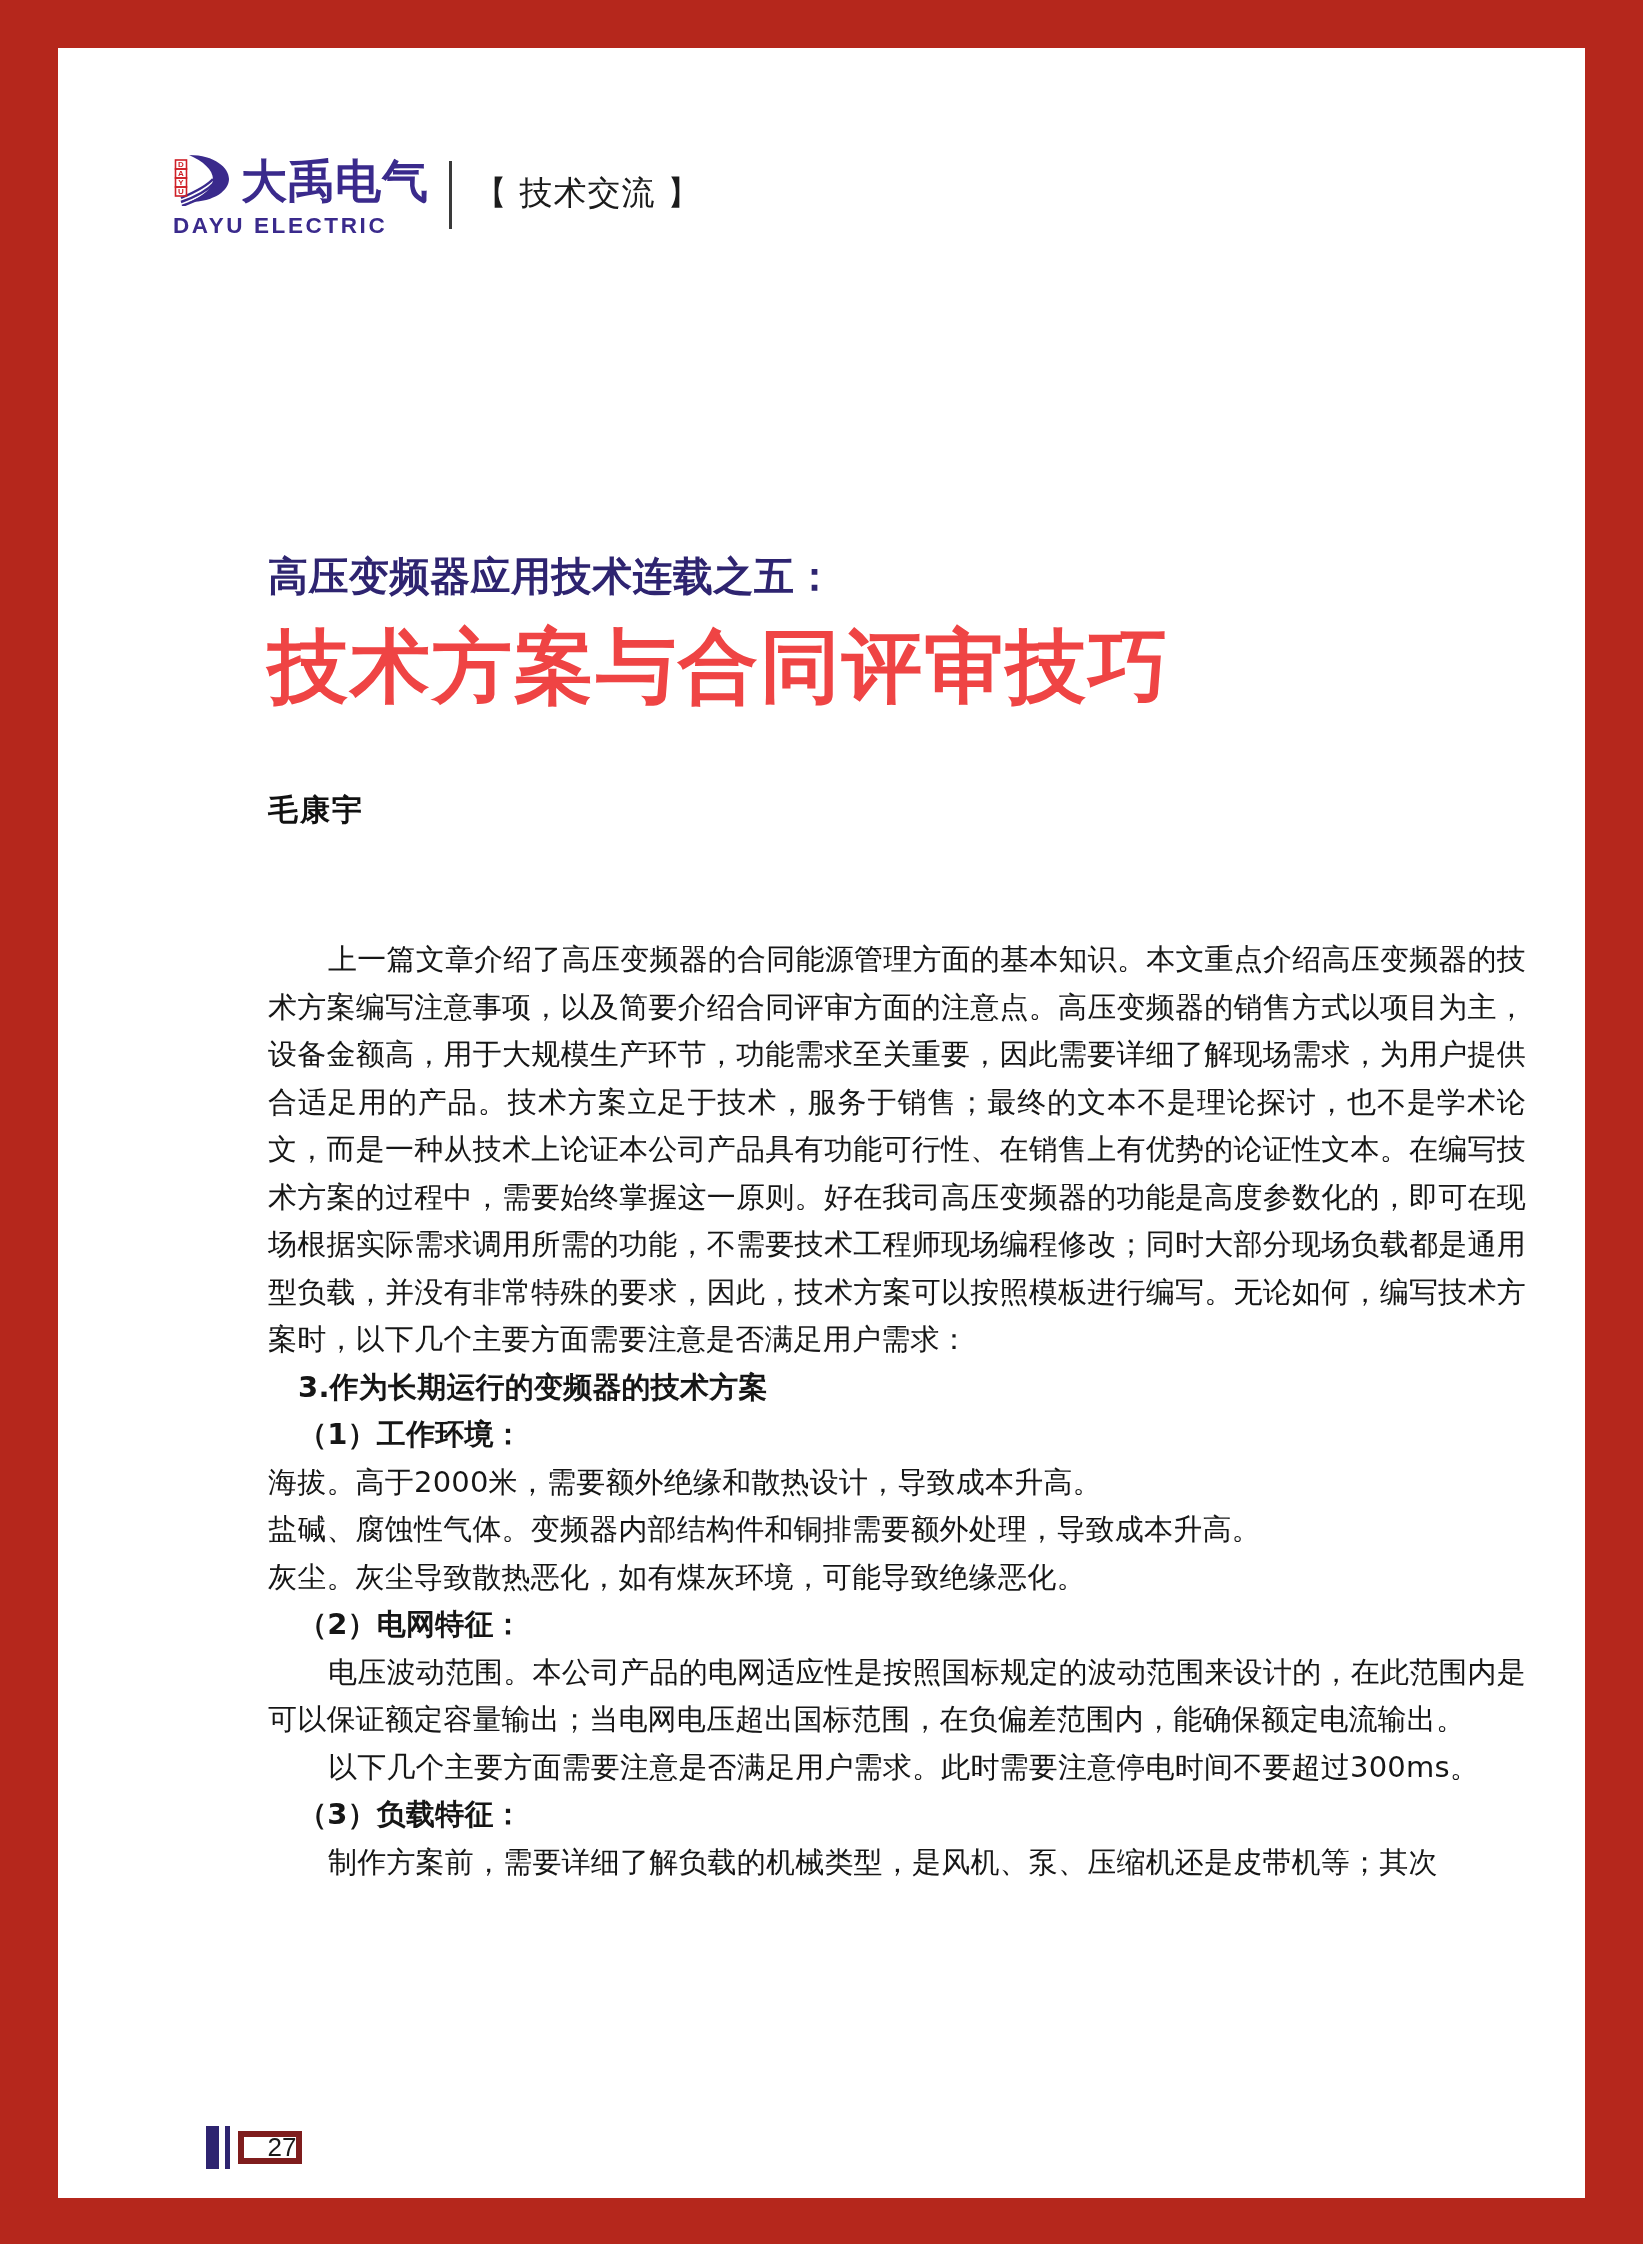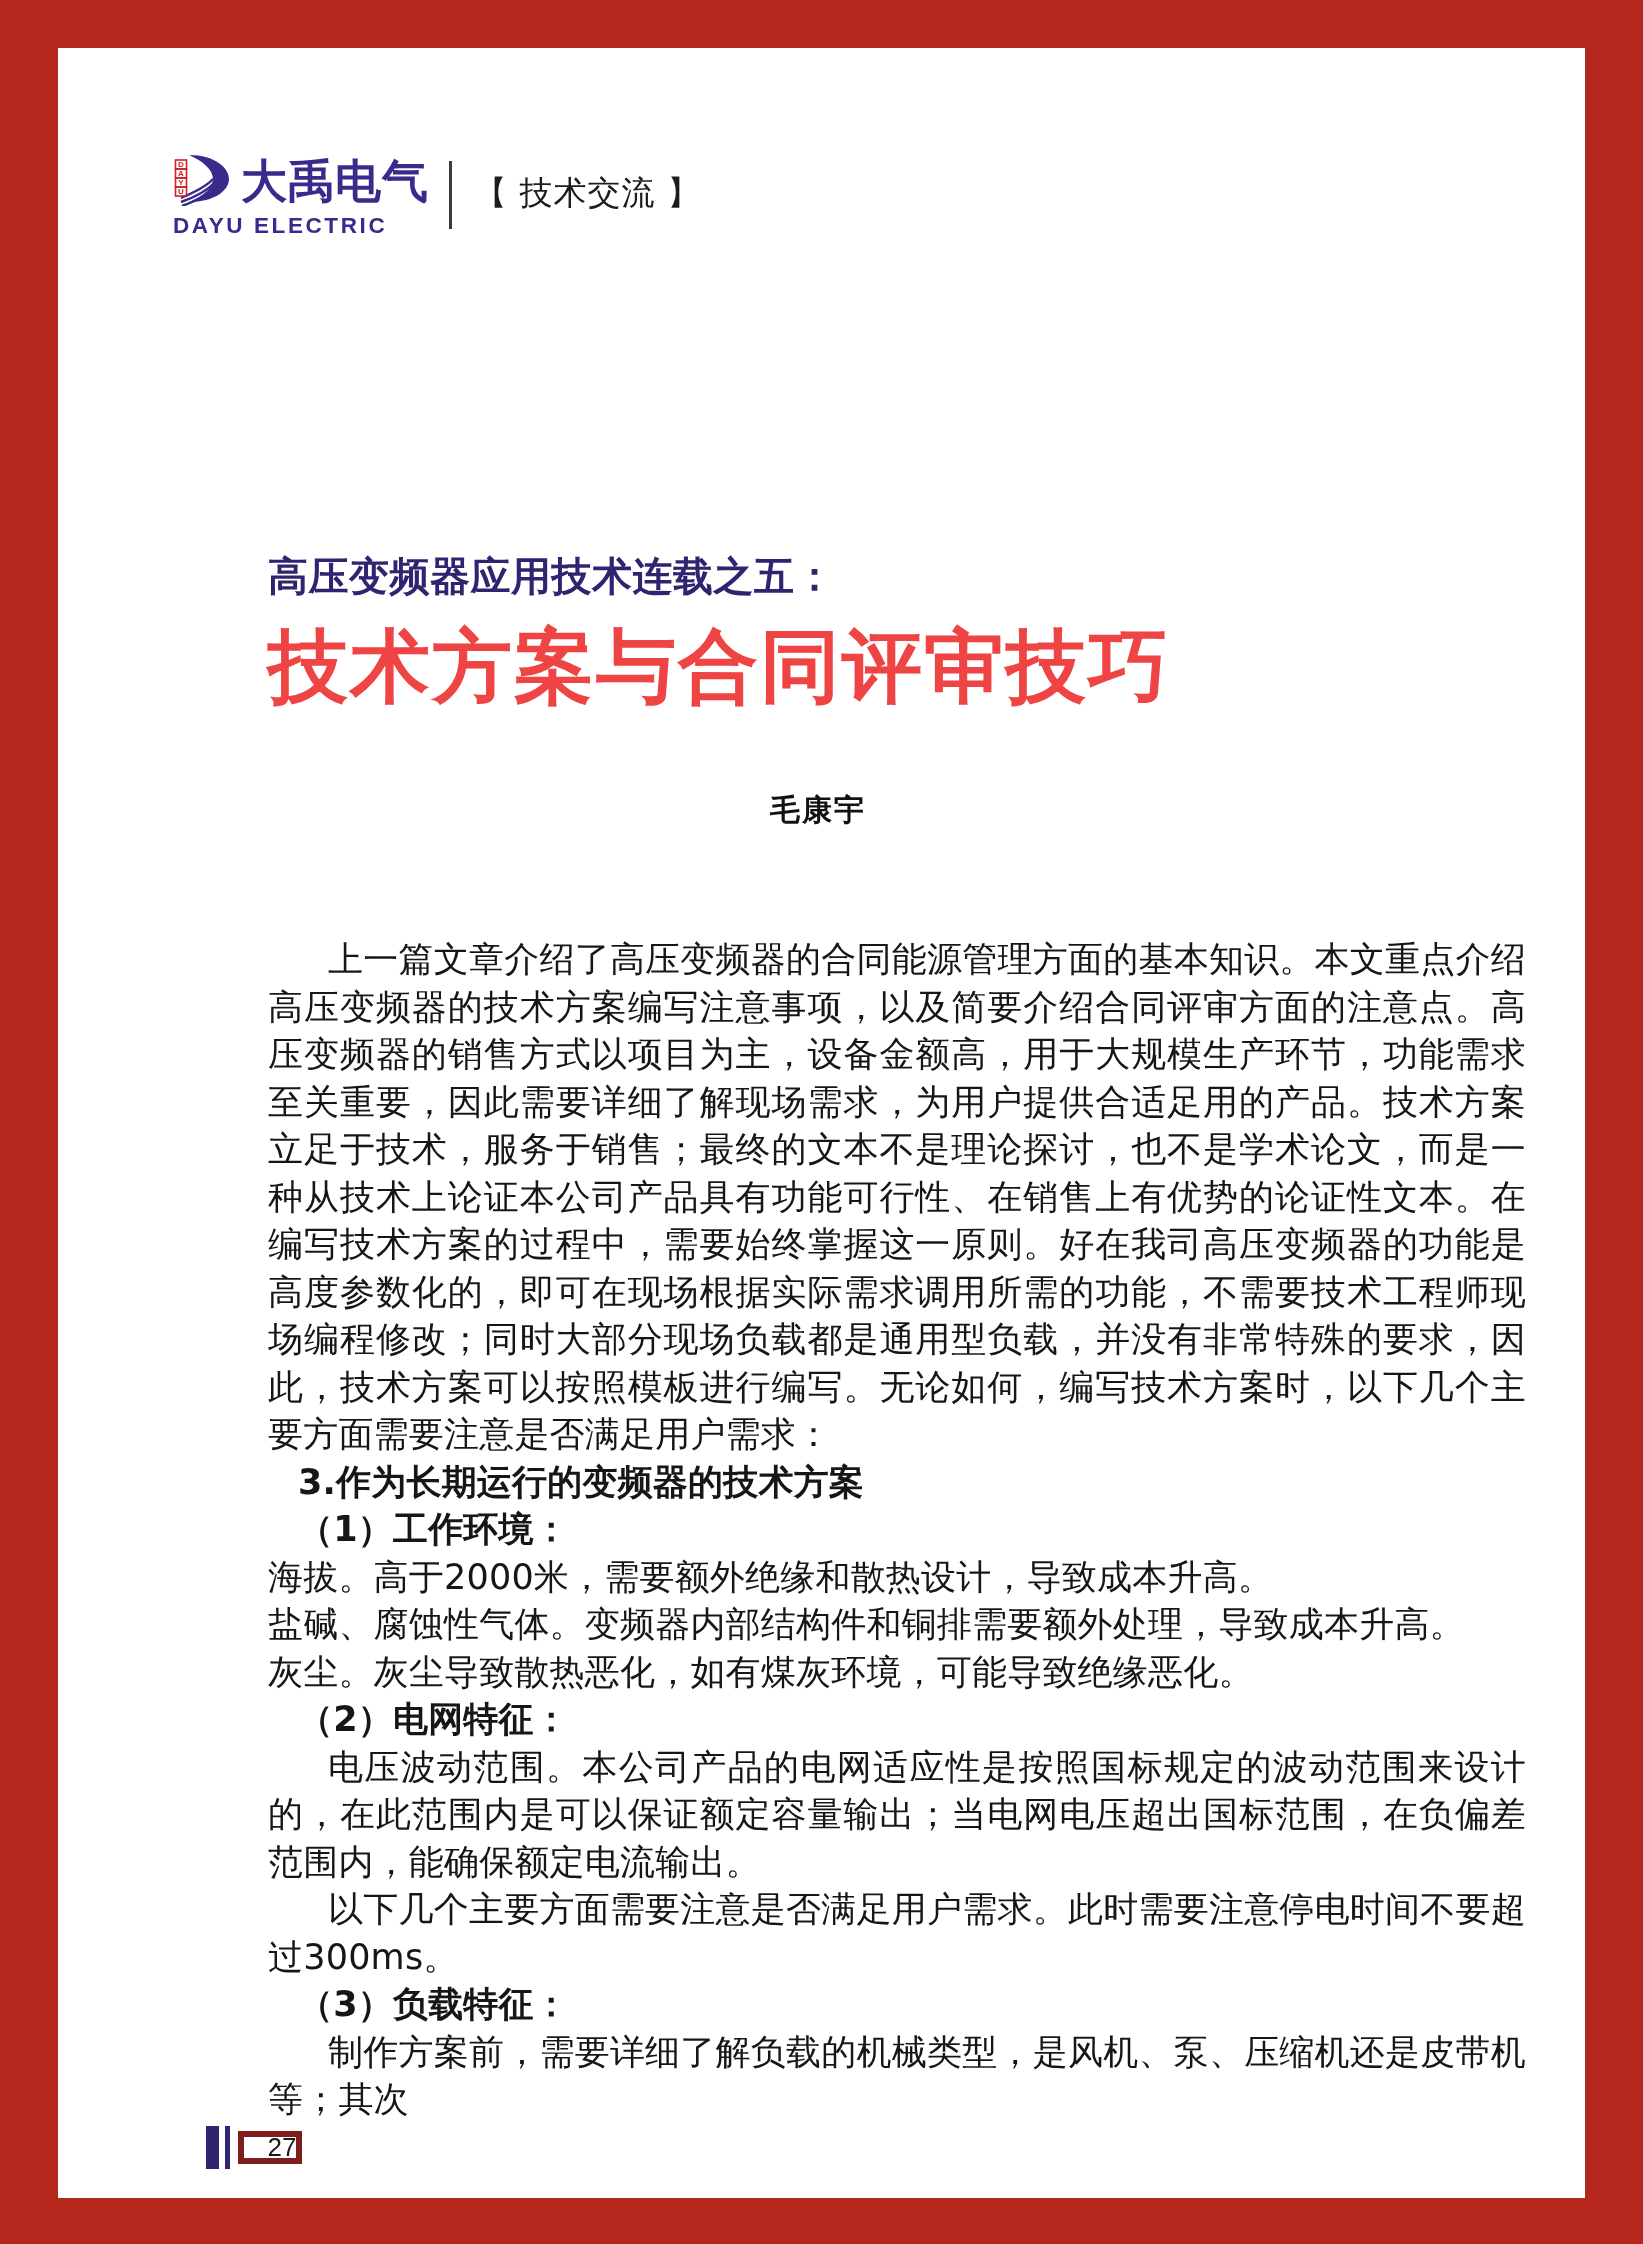--- a/index.html
+++ b/index.html
@@ -120,36 +120,36 @@
     letter-spacing: 2px;
     line-height: 106px;
     margin-top: 10px;
     white-space: nowrap;
   }
   #article-author {
     font-family: "DejaVu Sans", "Liberation Sans", sans-serif;
     font-size: 30px;
     font-weight: 700;
     color: #111111;
-    text-align: center;
+    text-align: left;
     letter-spacing: 2px;
     margin-top: 70px;
     width: 1100px;
   }
 
   
   #article-body {
     position: absolute;
     left: 210px;
     top: 888px;
     width: 1258px;
   }
   .para {
     font-family: "DejaVu Sans", "Liberation Sans", sans-serif;
-    font-size: 35px;
+    font-size: 29px;
     color: #161616;
     line-height: 47.5px;
     text-align: justify;
     text-justify: inter-ideograph;
     margin: 0;
     letter-spacing: 0.2px;
   }
   .para.indent { text-indent: 60px; }
   .para.heading {
     font-weight: 700;

